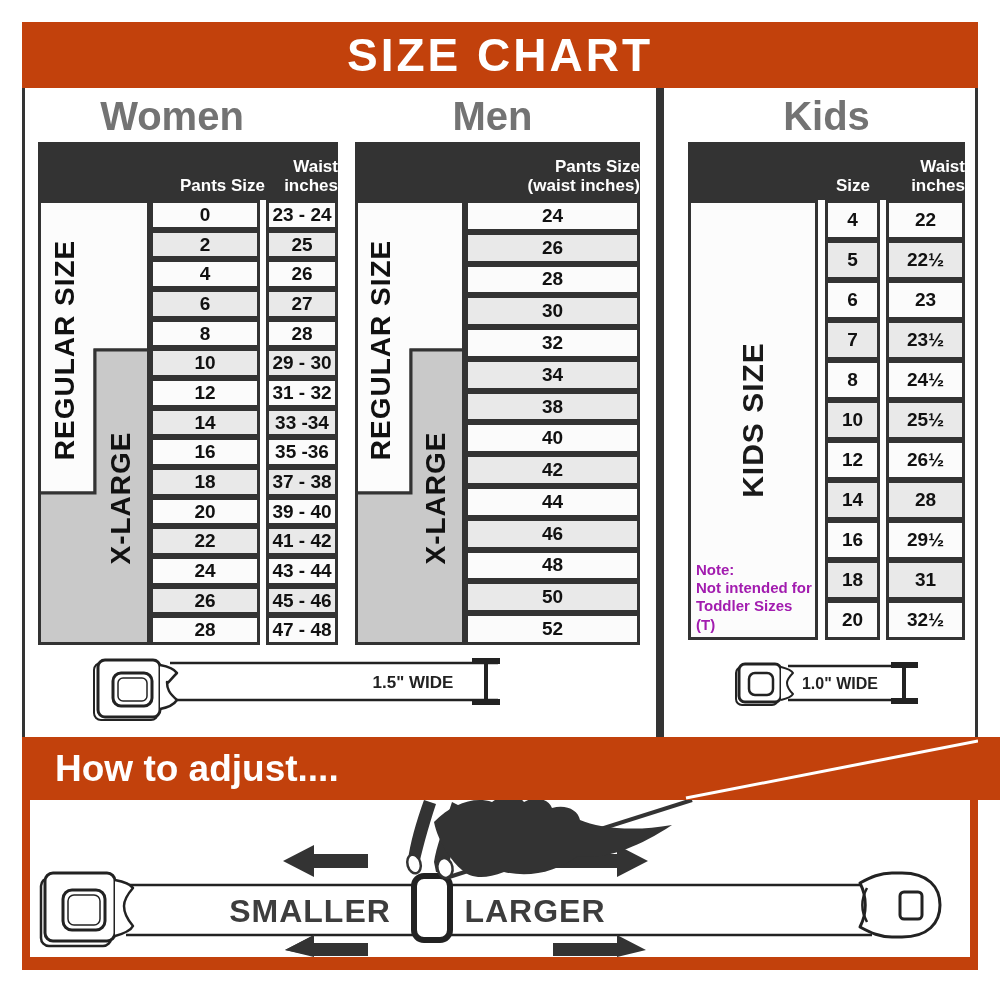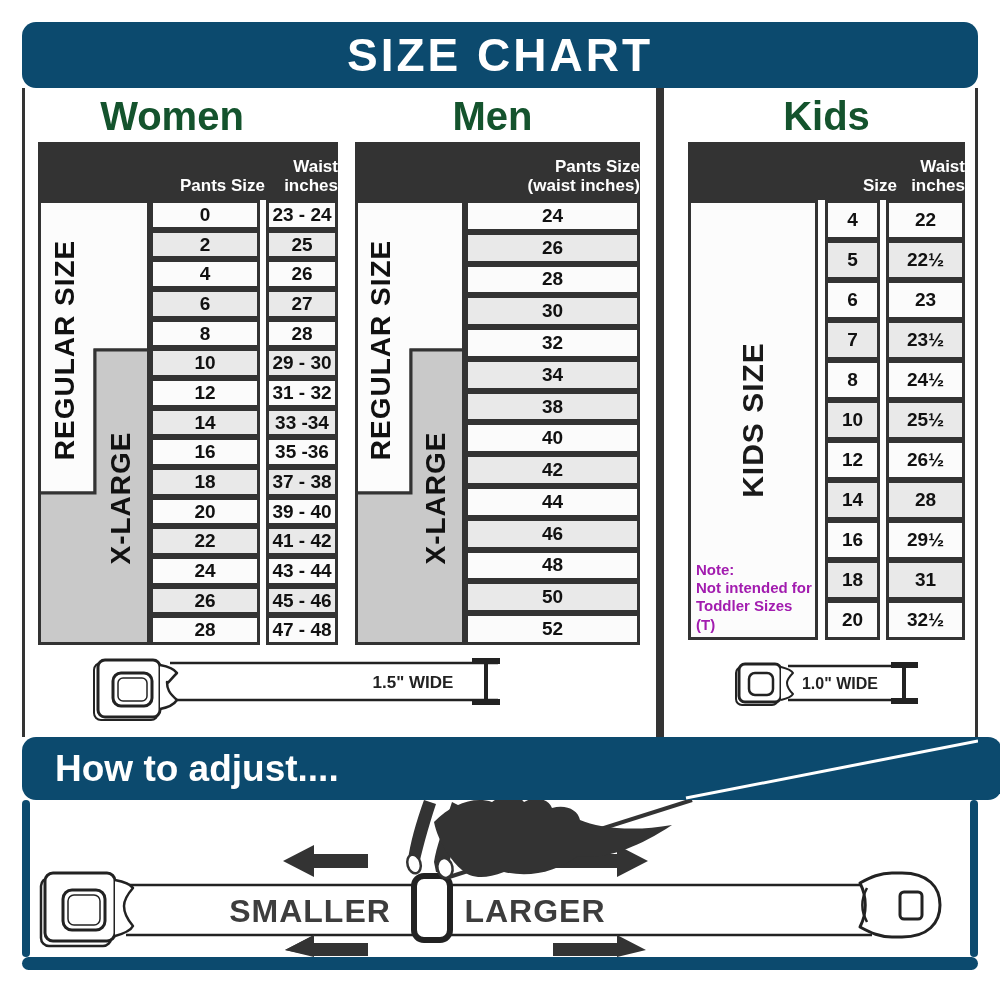--- a/index.html
+++ b/index.html
@@ -1,24 +1,24 @@
 <!DOCTYPE html>
 <html><head>
 <meta charset="utf-8">
 <style>
   html,body{margin:0;padding:0;background:#fff;}
   #page{position:relative;width:1000px;height:1000px;background:#fff;overflow:hidden;
         font-family:"Liberation Sans",sans-serif;color:#1a1a1a;}
   .abs{position:absolute;}
-  .darkbar{background:#0c4a6e;border-radius:14px;}
+  .darkbar{background:#c2410c;}
   
   #title-bar{left:22px;top:22px;width:956px;height:66px;display:flex;align-items:center;justify-content:center;}
   #title-bar span{color:#fff;font-size:46px;font-weight:bold;letter-spacing:3px;}
   
-  .sec-head{top:94px;text-align:center;color:#14532d;font-size:40px;font-weight:bold;}
+  .sec-head{top:94px;text-align:center;color:#737373;font-size:40px;font-weight:bold;}
   
   .vline{background:#333;}
   
   .thead{background:#333;color:#fff;font-weight:bold;font-size:17px;line-height:1.12;}
   .thead .hcell{position:absolute;bottom:5px;text-align:right;}
   
   .rows{display:flex;flex-direction:column;}
   .trow{flex:1;display:grid;}
   .cell{border:3px solid #333;background:#fbfbfb;display:flex;align-items:center;justify-content:center;
         font-weight:bold;font-size:19px;color:#111;}
@@ -220,21 +220,21 @@
       <div class="trow alt">
         <div class="cell">50</div>
       </div>
 
       <div class="trow">
         <div class="cell">52</div>
       </div>
     </div>
 
   <div class="abs thead" style="left:688px;top:142px;width:277px;height:58px;">
-    <div class="hcell" style="left:154px;width:55px;margin-top:32px;">Size</div>
+    <div class="hcell" style="left:127px;width:55px;margin-top:32px;">Size</div>
     <div class="hcell" style="left:198px;width:79px;">
       <div>Waist</div>
       <div>inches</div>
     </div>
   </div>
 
   <div class="abs" id="kids-side">
     <div class="vwrap">
       <span class="vtext">KIDS SIZE</span>
     </div>

